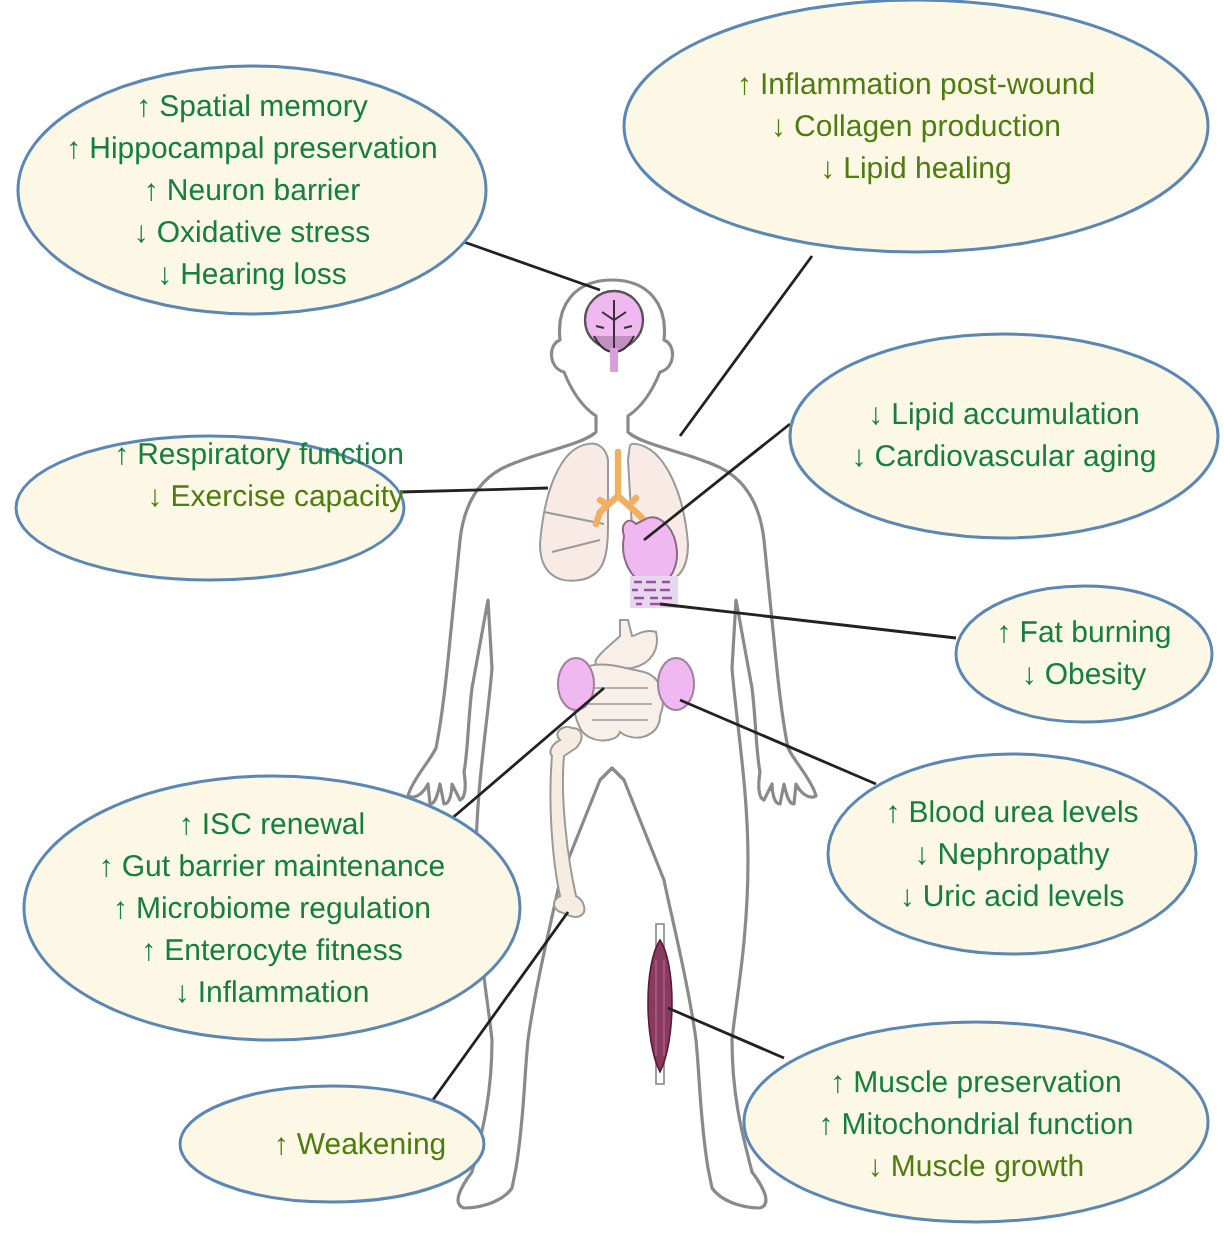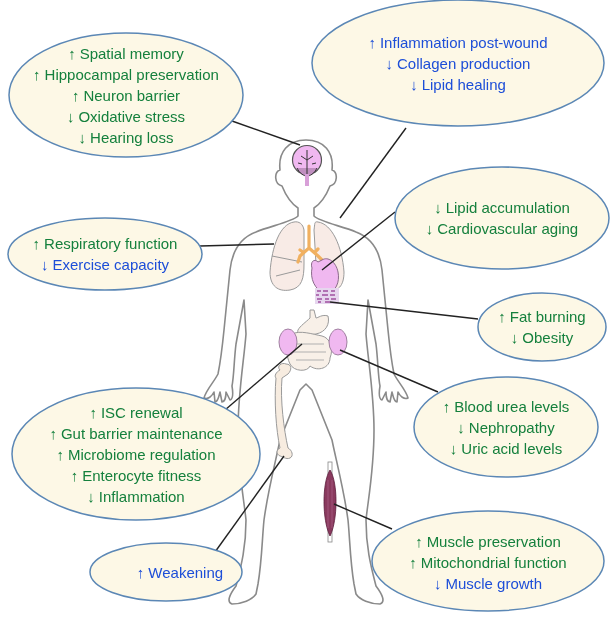--- a/index.html
+++ b/index.html
@@ -6,21 +6,21 @@
   body { width: 612px; height: 619px; position: relative; overflow: hidden;
          font-family: "Liberation Sans", sans-serif; }
   .stage { position: absolute; left: 0; top: 0; width: 612px; height: 619px; }
   svg.figure { position: absolute; left: 0; top: 0; }
   .bubble { position: absolute; display: flex; flex-direction: column;
             align-items: center; justify-content: center; text-align: center;
             font-size: 15px; line-height: 21px; white-space: nowrap; }
   .line-item { display: block; }
   .arrow { margin-right: 4px; }
   .c-blue { color: #15803d; }
-  .c-red { color: #1d4ed8; }
+  .c-red { color: #4d7c0f; }
 </style>
 </head>
 <body>
 
 <div class="stage">
 
   <svg class="figure" width="612" height="619" viewBox="0 0 612 619">
 
     <g fill="#ffffff" stroke="#8a8a8a" stroke-width="1.6" stroke-linejoin="round">
       <path d="M306,140 C288,140 278,152 280,170 C274,172 274,184 282,186 C286,196 292,204 298,208 L298,216 C292,222 270,226 256,232 C240,238 232,252 230,270 L224,330 C222,350 220,364 218,374 C214,382 206,390 204,398 C208,400 212,396 214,392 L215,402 C218,402 219,396 220,392 L222,402 C225,402 226,396 226,392 L230,400 C233,399 233,392 232,386 C234,376 234,360 236,344 L244,300 L246,334 C244,360 238,394 238,430 C238,470 244,500 246,520 C246,550 240,570 236,586 C230,594 226,602 232,604 C242,604 252,600 256,594 L258,584 C262,560 262,540 264,520 C268,490 276,460 280,440 L300,390 L306,384 L312,390 L332,440 C336,460 344,490 348,520 C350,540 350,560 354,584 L356,594 C360,600 370,604 380,604 C386,602 382,594 376,586 C372,570 366,550 366,520 C368,500 374,470 374,430 C374,394 368,360 366,334 L368,300 L376,344 C378,360 378,376 380,386 C379,392 379,399 382,400 L386,392 C386,396 387,402 390,402 L392,392 C393,396 394,402 397,402 L398,392 C400,396 404,400 408,398 C406,390 398,382 394,374 C392,364 390,350 388,330 L382,270 C380,252 372,238 356,232 C342,226 320,222 314,216 L314,208 C320,204 326,196 330,186 C338,184 338,172 332,170 C334,152 324,140 306,140 Z"></path>
@@ -101,21 +101,21 @@
     </div>
   <div class="bubble" style="left:312px; top:6px; width:292px; height:114px;">
       <span class="line-item c-red"><span class="arrow">↑</span><span>Inflammation post-wound</span></span>
       <span class="line-item c-red"><span class="arrow">↓</span><span>Collagen production</span></span>
       <span class="line-item c-red"><span class="arrow">↓</span><span>Lipid healing</span></span>
     </div>
   <div class="bubble" style="left:395px; top:174px; width:214px; height:88px;">
       <span class="line-item c-blue"><span class="arrow">↓</span><span>Lipid accumulation</span></span>
       <span class="line-item c-blue"><span class="arrow">↓</span><span>Cardiovascular aging</span></span>
     </div>
-  <div class="bubble" style="left:8px; top:224px; width:194px; height:60px;">
+  <div class="bubble" style="left:8px; top:208px; width:194px; height:60px;align-items:flex-end;">
       <span class="line-item c-blue"><span class="arrow">↑</span><span>Respiratory function</span></span>
       <span class="line-item c-red"><span class="arrow">↓</span><span>Exercise capacity</span></span>
     </div>
   <div class="bubble" style="left:478px; top:300px; width:128px; height:54px;">
       <span class="line-item c-blue"><span class="arrow">↑</span><span>Fat burning</span></span>
       <span class="line-item c-blue"><span class="arrow">↓</span><span>Obesity</span></span>
     </div>
   <div class="bubble" style="left:414px; top:384px; width:184px; height:86px;">
       <span class="line-item c-blue"><span class="arrow">↑</span><span>Blood urea levels</span></span>
       <span class="line-item c-blue"><span class="arrow">↓</span><span>Nephropathy</span></span>

